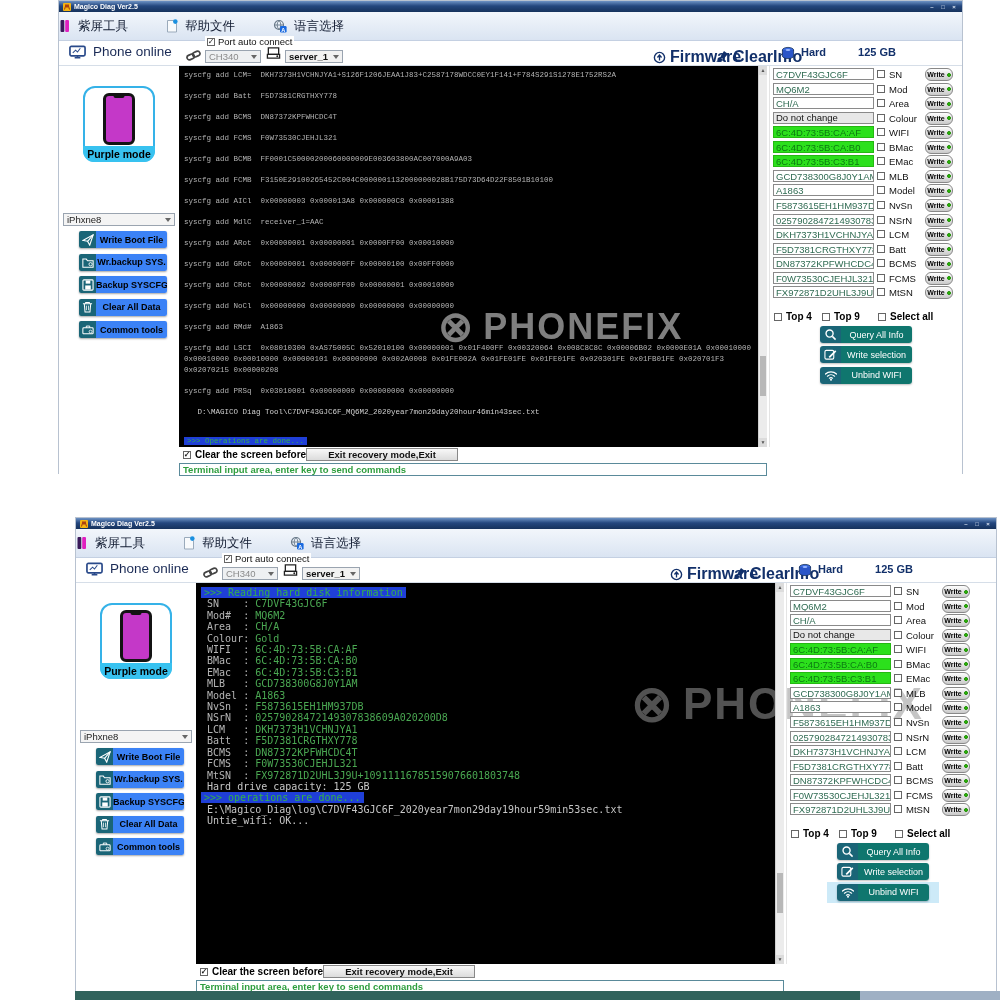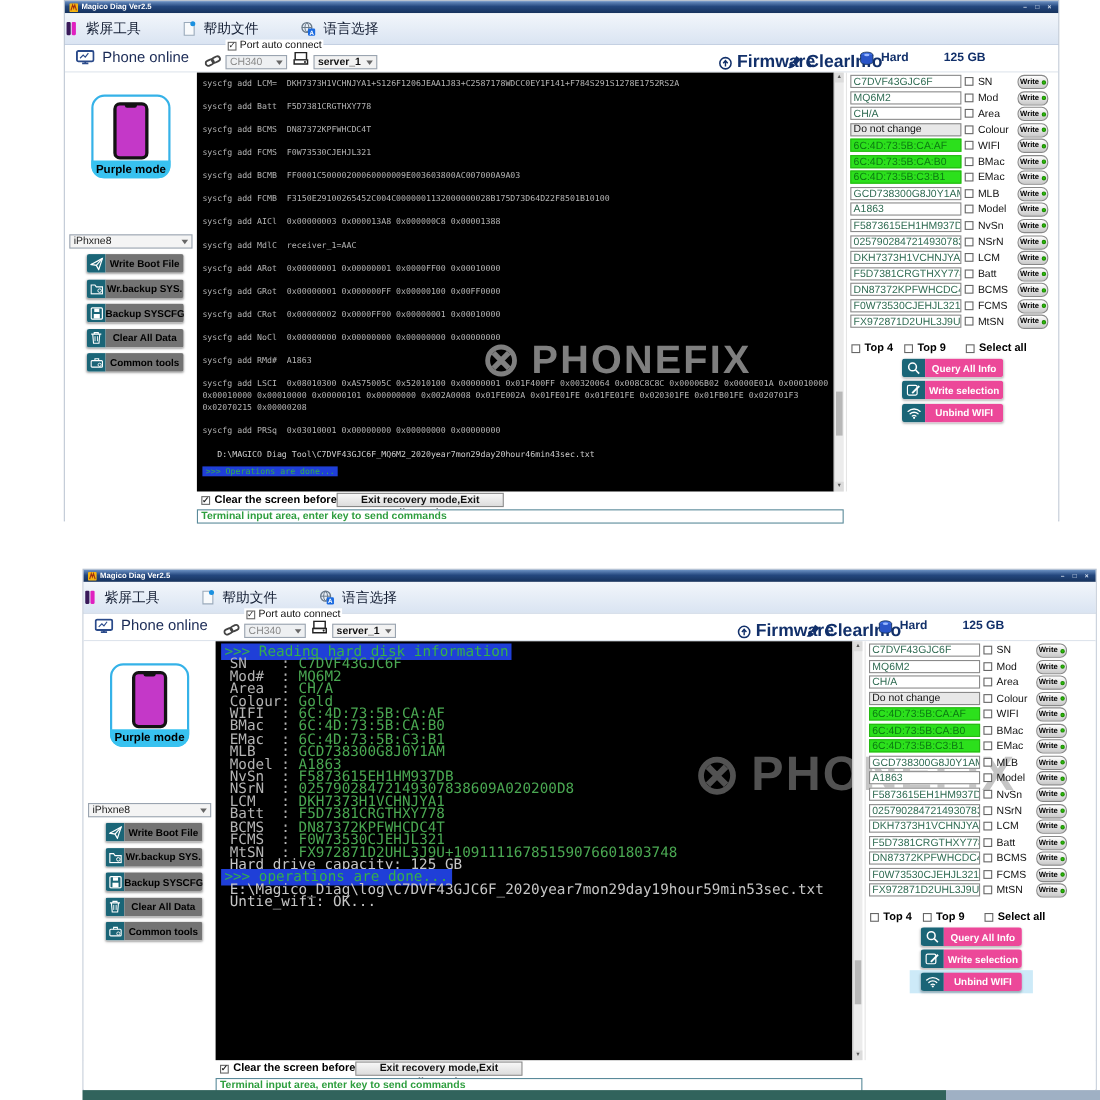--- a/index.html
+++ b/index.html
@@ -33,27 +33,27 @@
   
   .content{position:relative;height:381px;background:#fff;}
   .sidebar{position:absolute;left:0;top:0;width:120px;height:100%;}
   .mode-card{position:absolute;left:24px;top:20px;width:72px;height:76px;border:2px solid #35b2e8;border-radius:12px;background:#fff;box-sizing:border-box;}
   .phone-shape{position:absolute;left:50%;transform:translateX(-50%);top:5px;width:26px;height:46px;background:#c438c8;border:3px solid #131313;border-radius:6px;}
   .notch{position:absolute;top:-1px;left:50%;transform:translateX(-50%);width:11px;height:3px;background:#131313;border-radius:0 0 2px 2px;}
   .mode-band{position:absolute;left:-2px;right:-2px;bottom:-2px;height:16px;background:#38c2f0;border-radius:0 0 11px 11px;text-align:center;font-size:10.5px;font-weight:bold;color:#000;line-height:16px;}
   .dev-select{position:absolute;left:4px;top:147px;width:112px;background:#f4f4f4;color:#222;}
   .side-btn{position:absolute;left:20px;width:88px;height:17px;display:flex;border-radius:2px;overflow:hidden;box-shadow:0 1px 2px rgba(0,0,0,.35);}
   .sicon{width:17px;background:#1a6577;display:flex;align-items:center;justify-content:center;flex:0 0 auto;}
-  .slabel{flex:1;background:#737373;font-size:9px;font-weight:bold;color:#000;display:flex;align-items:center;justify-content:center;white-space:nowrap;}
+  .slabel{flex:1;background:#3b82f6;font-size:9px;font-weight:bold;color:#000;display:flex;align-items:center;justify-content:center;white-space:nowrap;}
   
   .term{position:absolute;left:120px;top:0;width:579px;height:381px;background:#000;font-family:"DejaVu Sans Mono",monospace;color:#b4b4b4;white-space:pre-wrap;overflow:hidden;padding:4px 4px 0 5px;box-sizing:border-box;}
-  .term.loose{font-size:7.5px;}
+  .term.loose{font-size:7.5px;font-family:Liberation Mono, monospace;}
   .loose .tl{line-height:11px;margin-bottom:10px;}
-  .loose .tpath{margin-bottom:5px;color:#cfcfcf;}
-  .term.tight{font-size:13px;}
+  .loose .tpath{margin-bottom:18px;color:#cfcfcf;}
+  .term.tight{font-size:10px;}
   .tight .tl{line-height:11.4px;margin:0;}
   .tk{color:#b4b4b4;}
   .tv{color:#4aa852;}
   .tplain{color:#c6c6c6;}
   .hl{background:#1f3fd8;color:#35b04a;padding:0 3px;}
   .vscroll{position:absolute;left:699px;top:0;width:9px;height:381px;background:#ececec;border-left:1px solid #d0d0d0;box-sizing:border-box;}
   .sarr{position:absolute;left:0;width:8px;height:9px;font-size:5px;line-height:9px;text-align:center;color:#555;background:#dcdcdc;}
   .sarr.up{top:0;}
   .sarr.dn{bottom:0;}
   .sthumb{position:absolute;left:1px;width:6px;height:40px;background:#b8b8b8;top:290px;}
@@ -64,21 +64,21 @@
   .fval.green{background:#2ce01c;color:#0c7a12;border-color:#25b812;}
   .fval.fsel{background:#e8e8e8;color:#111;display:flex;align-items:center;justify-content:space-between;}
   .cb{width:8px;height:8px;border:1px solid #666;background:#fff;display:inline-flex;align-items:center;justify-content:center;font-size:8px;line-height:8px;color:#222;box-sizing:border-box;flex:0 0 auto;}
   .frow .cb{position:absolute;left:107px;top:2px;}
   .flabel{position:absolute;left:119px;top:1px;font-size:9.5px;color:#111;}
   .write-btn{position:absolute;left:155px;top:0;width:26px;height:11px;border:1px solid #888;border-radius:6px;background:linear-gradient(#fefefe,#c9c9c9);display:flex;align-items:center;justify-content:center;gap:2px;font-size:7px;font-weight:bold;color:#000;}
   .wdot{width:4px;height:4px;border-radius:50%;background:#2fc00a;border:1px solid #1a8a00;box-sizing:border-box;}
   .selopt{position:absolute;top:245px;display:flex;align-items:center;gap:4px;font-size:10px;font-weight:bold;color:#000;}
   .action-btn{position:absolute;left:50px;width:92px;height:17px;display:flex;border-radius:3px;overflow:hidden;box-shadow:0 1px 2px rgba(0,0,0,.25);}
   .aicon{width:21px;background:#1a6577;display:flex;align-items:center;justify-content:center;flex:0 0 auto;}
-  .alabel{flex:1;background:#ec4899;color:#fff;font-size:9px;font-weight:bold;display:flex;align-items:center;justify-content:center;white-space:nowrap;}
+  .alabel{flex:1;background:#0f766e;color:#fff;font-size:9px;font-weight:normal;display:flex;align-items:center;justify-content:center;white-space:nowrap;}
   .act-sel-bg{position:absolute;left:40px;width:112px;height:21px;background:#cdeaf8;}
   
   .frow1{position:relative;height:16px;background:#fff;}
   .clear-check{position:absolute;left:124px;top:2px;display:flex;align-items:center;gap:4px;font-size:10px;font-weight:bold;color:#000;}
   .exit-btn{position:absolute;left:247px;top:1px;width:152px;height:13px;background:linear-gradient(#f8f8f8,#dcdcdc);border:1px solid #888;font-size:9.5px;font-weight:bold;text-align:center;line-height:12px;box-sizing:border-box;}
   .frow2{position:relative;height:14px;background:#fff;font-weight:bold;}
   .tinput{position:absolute;left:120px;top:0;width:588px;height:13px;border:1px solid #5a8a9a;background:#fff;font-size:9.5px;color:#2e9e3e;line-height:12px;padding:0 3px;box-sizing:border-box;white-space:nowrap;overflow:hidden;}
   
   .watermark{position:absolute;display:flex;align-items:center;gap:8px;font-weight:600;letter-spacing:2px;color:#969696;pointer-events:none;}
   .watermark .wmx{font-weight:bold;}

